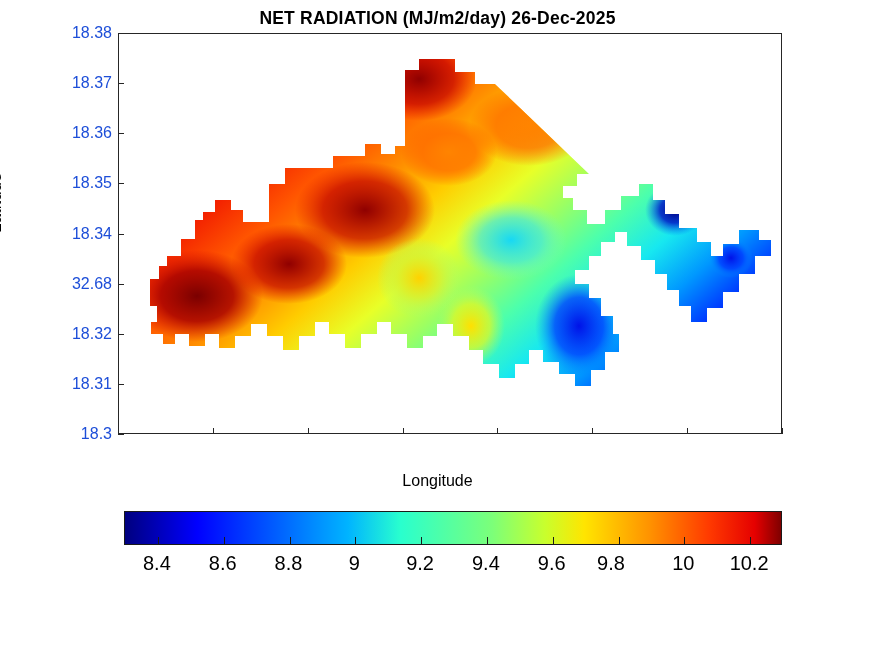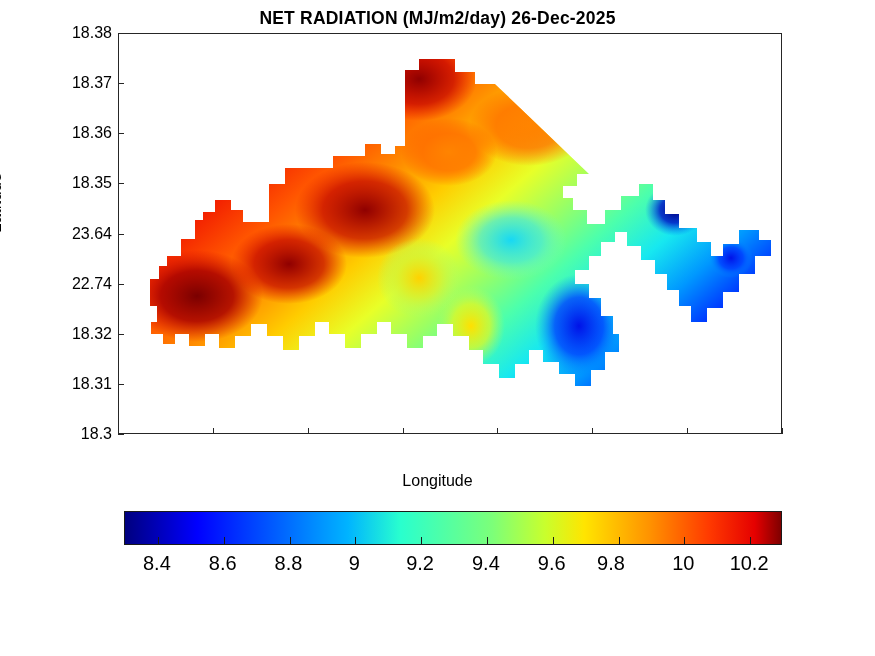--- a/index.html
+++ b/index.html
@@ -17,21 +17,21 @@
     position:absolute;left:118px;top:33px;width:664px;height:401px;
     border:1px solid #262626;box-sizing:border-box;background:#fff;
   }
   #mapsvg{position:absolute;left:0;top:0;width:662px;height:399px;}
 
   .tick{position:absolute;background:#262626;}
   .ytick{width:6px;height:1px;}
   .xtick{height:6px;width:1px;}
 
   .ylab{
-    position:absolute;right:0;text-align:center;font-size:16px;color:#000000;
+    position:absolute;right:0;text-align:center;font-size:16px;color:#1d4ed8;
     transform:translateY(-50%);white-space:nowrap;
   }
   #ylabwrap{position:absolute;left:0;top:33px;width:112px;height:401px;}
 
   .xlab{
     position:absolute;top:0;font-size:16px;color:#000;
     transform:translateX(-50%);white-space:nowrap;
   }
   #xlabwrap{position:absolute;left:0;top:442px;width:875px;height:24px;}
 
@@ -61,22 +61,22 @@
 <body>
 
 <div id="fig">
 
   <div id="title">NET RADIATION (MJ/m2/day) 26-Dec-2025</div>
 
   <div id="ylabwrap">
       <div class="ylab" style="top: 401px;">18.3</div>
       <div class="ylab" style="top: 350.875px;">18.31</div>
       <div class="ylab" style="top: 300.75px;">18.32</div>
-      <div class="ylab" style="top: 250.625px;">22.74</div>
-      <div class="ylab" style="top: 200.5px;">23.64</div>
+      <div class="ylab" style="top: 250.625px;">32.68</div>
+      <div class="ylab" style="top: 200.5px;">18.34</div>
       <div class="ylab" style="top: 150.375px;">18.35</div>
       <div class="ylab" style="top: 100.25px;">18.36</div>
       <div class="ylab" style="top: 50.125px;">18.37</div>
       <div class="ylab" style="top: 0px;">18.38</div>
     </div>
 
   <div id="plotbox">
     <svg id="mapsvg" viewBox="0 0 662 399" preserveAspectRatio="none">
       <defs>
         <clipPath id="basinclip">

